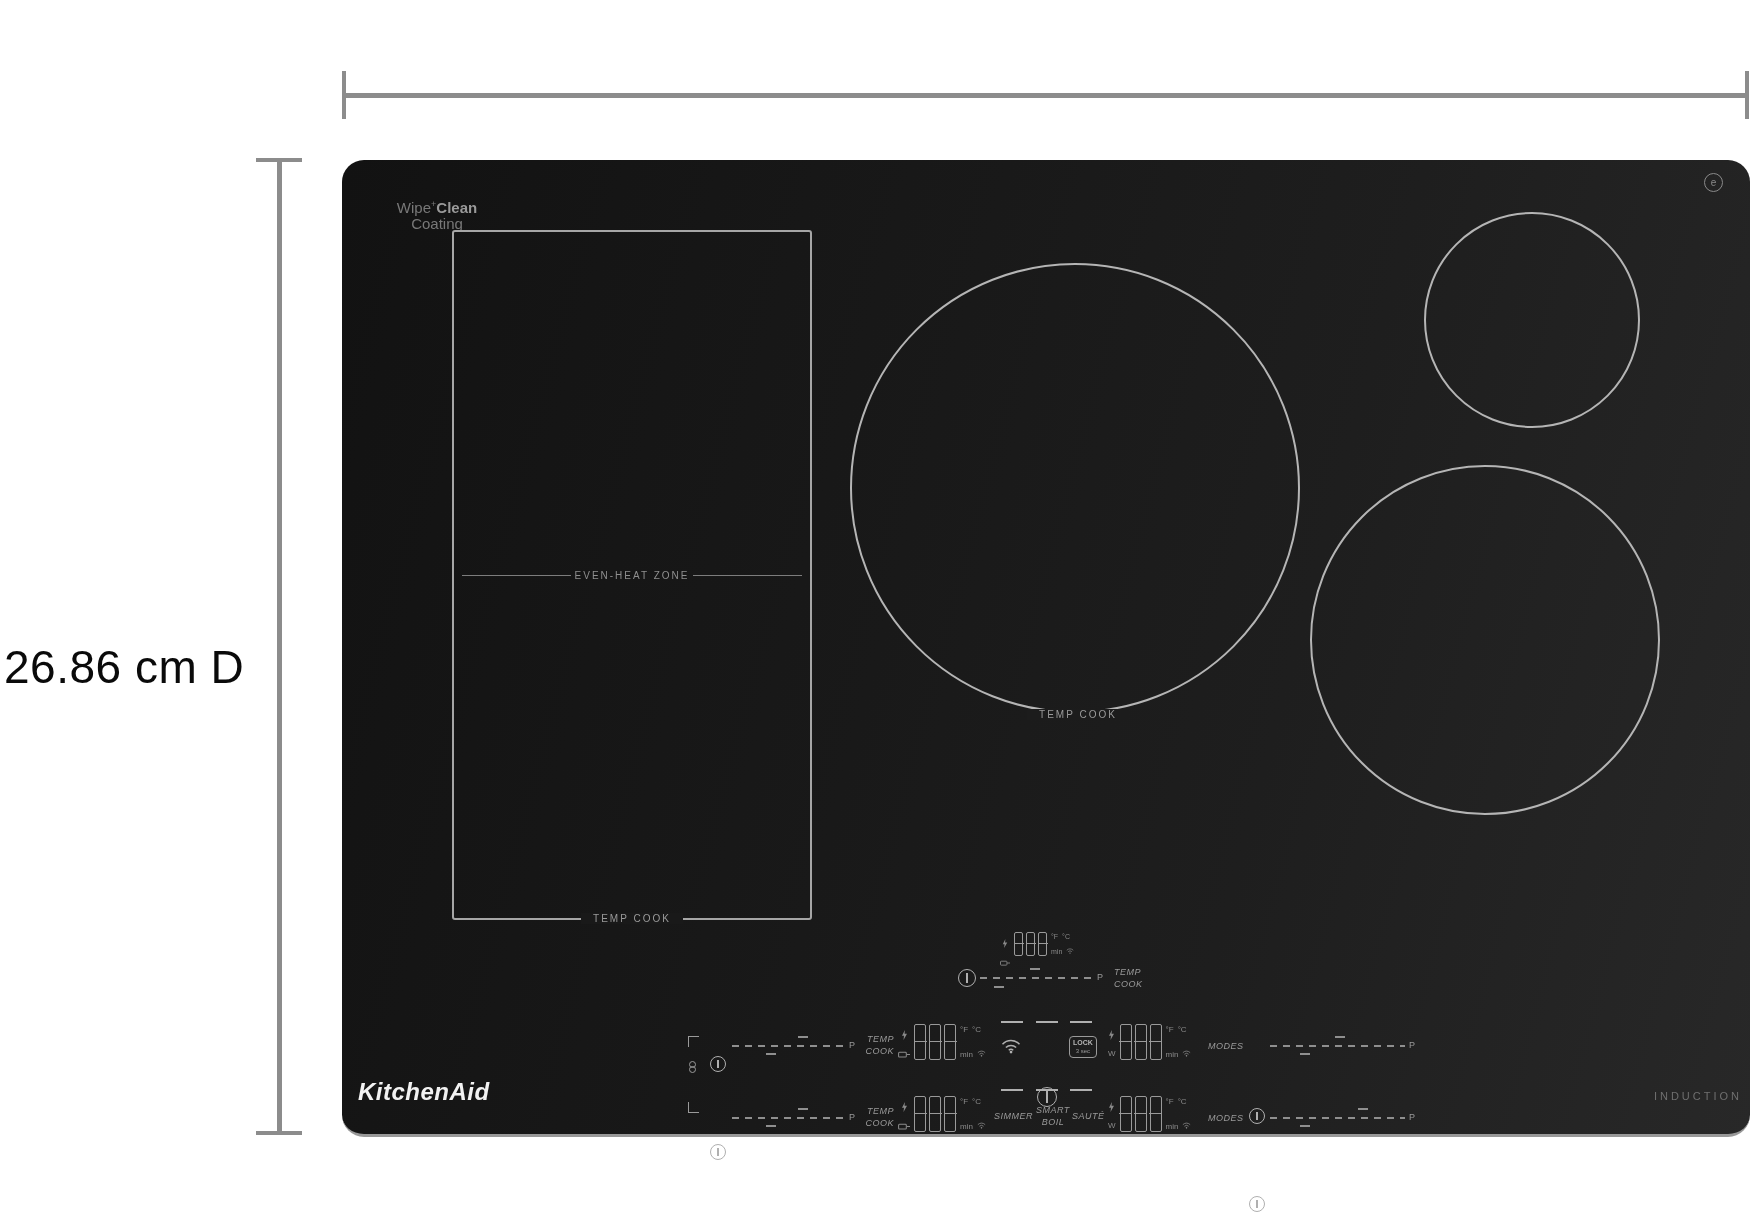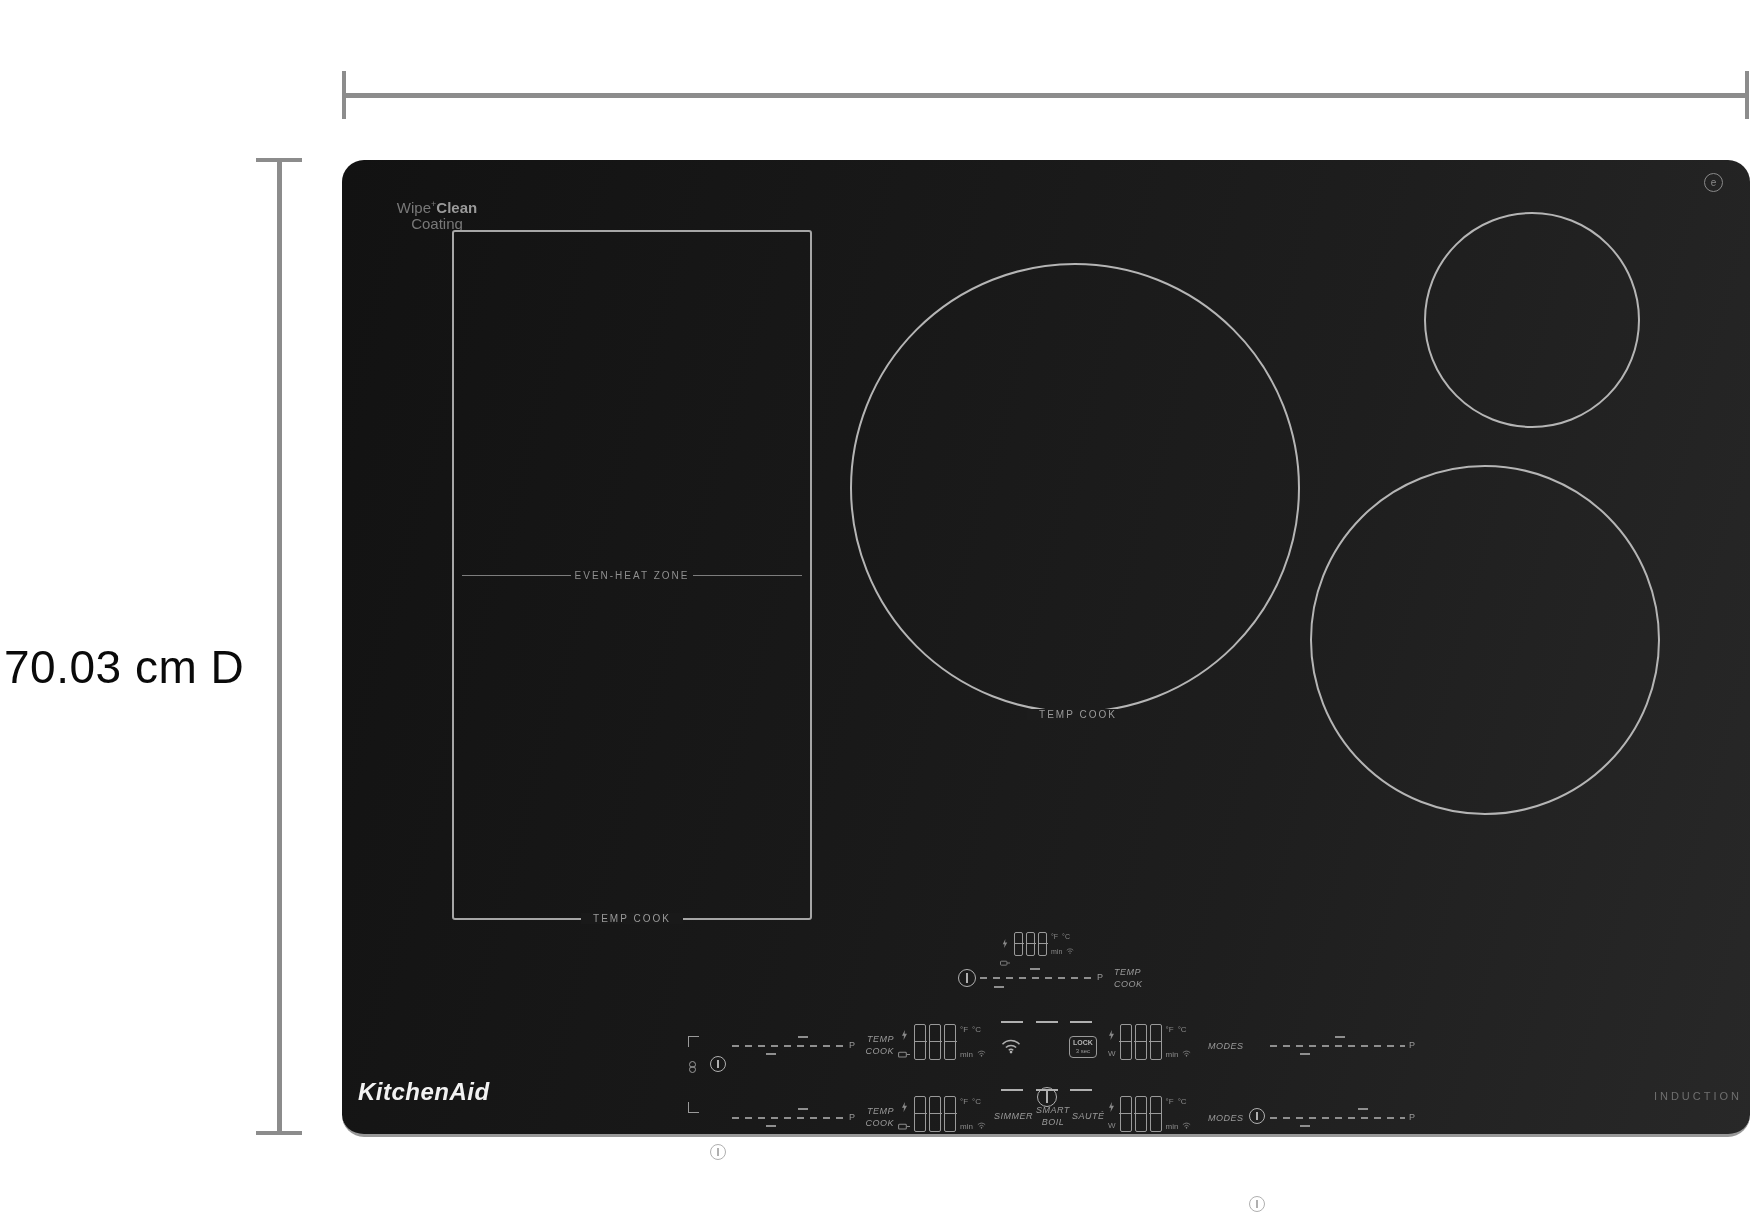--- a/index.html
+++ b/index.html
@@ -77,21 +77,21 @@
 </style>
 </head>
 <body>
 
 <div class="canvas">
 
   <div class="abs dim-cap-v" style="left:342px;top:71px;"></div>
   <div class="abs dim-line-h" style="left:344px;top:93px;width:1402px;"></div>
   <div class="abs dim-cap-v" style="left:1745px;top:71px;"></div>
 
-  <div class="abs dim-label" style="left:4px;top:640px;">70.03 cm D</div>
+  <div class="abs dim-label" style="left:4px;top:640px;">26.86 cm D</div>
   <div class="abs dim-cap-h" style="left:256px;top:158px;"></div>
   <div class="abs dim-line-v" style="left:277px;top:160px;height:973px;"></div>
   <div class="abs dim-cap-h" style="left:256px;top:1131px;"></div>
 
 
   <div class="abs cooktop">
 
     <div class="abs wipeclean" style="left:30px;top:36px;width:130px;">
       <div><span>Wipe</span><sup>+</sup><b>Clean</b></div>
       <div>Coating</div>

